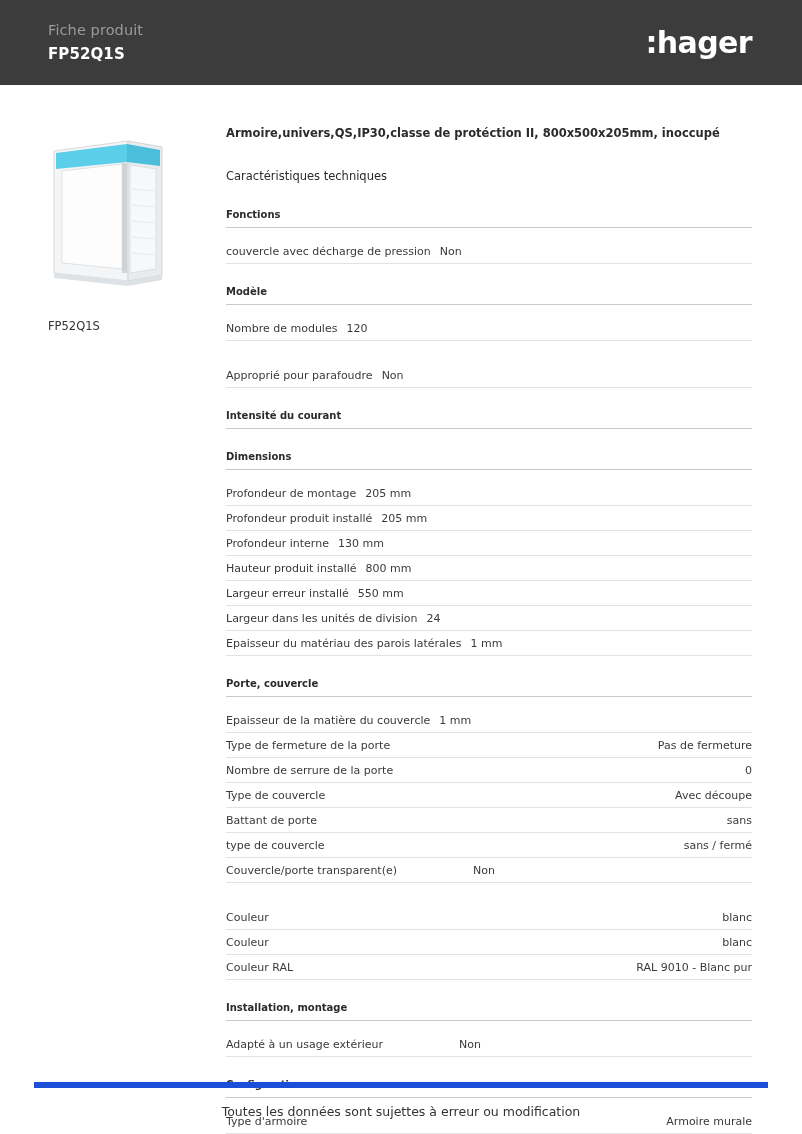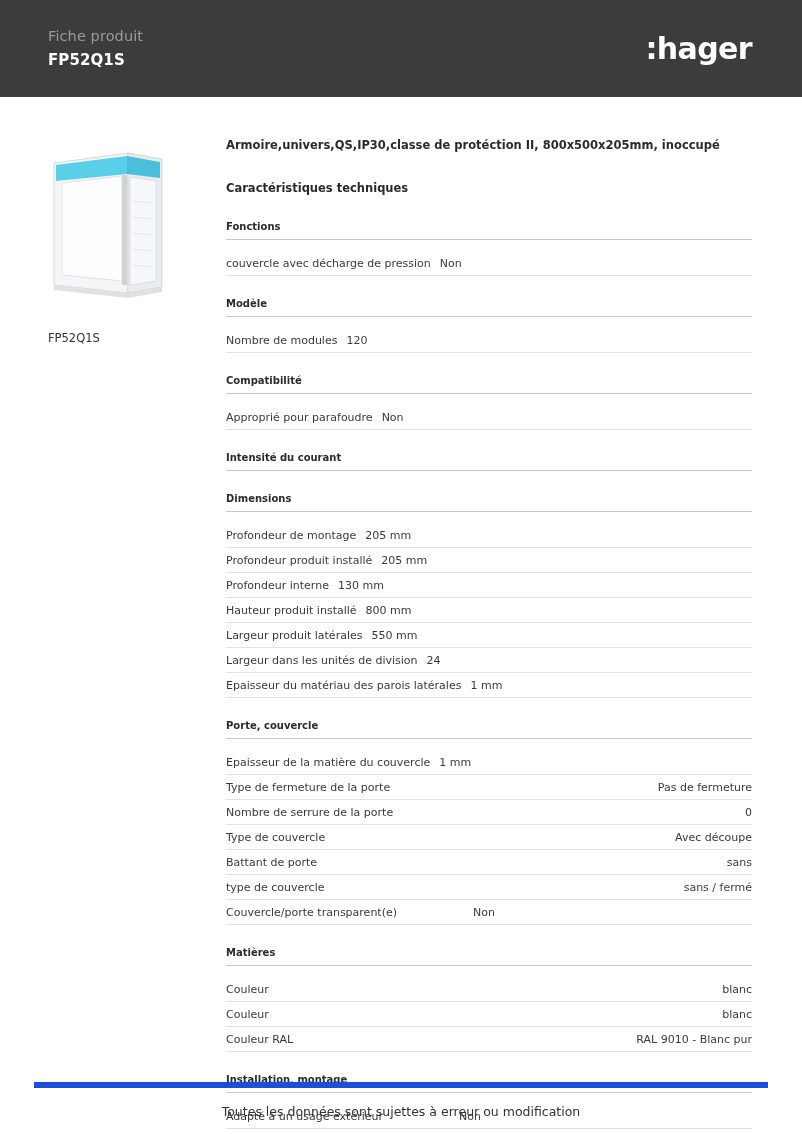--- a/index.html
+++ b/index.html
@@ -12,21 +12,21 @@
     height: 1134px;
     font-family: "DejaVu Sans", sans-serif;
     color: #333333;
     position: relative;
     overflow: hidden;
   }
 
   
   .header {
     background: #3c3c3c;
-    height: 97px;
+    height: 85px;
     display: flex;
     align-items: center;
     justify-content: space-between;
     padding: 0 50px 0 48px;
   }
   .header-left { line-height: 1.35; }
   .doc-kind {
     color: #9a9a9a;
     font-size: 14.5px;
     font-weight: 400;
@@ -80,21 +80,21 @@
   
   .product-title {
     font-size: 11.5px;
     font-weight: 700;
     color: #2b2b2b;
     margin: 0 0 28px 0;
     line-height: 1.4;
   }
   .tech-title {
     font-size: 11.5px;
-    font-weight: 700;
+    font-weight: 400;
     color: #2b2b2b;
     margin: 0 0 26px 0;
   }
 
   .group { margin-bottom: 22px; }
   .group-title {
     font-size: 10px;
     font-weight: 700;
     color: #2b2b2b;
     padding-bottom: 7px;
@@ -204,21 +204,20 @@
           </div>
         </div>
         <div class="group">
           <div class="group-title">Modèle</div>
           <div class="row inline">
             <span class="label">Nombre de modules</span>
             <span class="value">120</span>
           </div>
         </div>
         <div class="group">
-          <div class="group-title">Compatibilité</div>
           <div class="row inline">
             <span class="label">Approprié pour parafoudre</span>
             <span class="value">Non</span>
           </div>
         </div>
         <div class="group">
           <div class="group-title">Intensité du courant</div>
         </div>
         <div class="group">
           <div class="group-title">Dimensions</div>
@@ -232,21 +231,21 @@
           </div>
           <div class="row inline">
             <span class="label">Profondeur interne</span>
             <span class="value">130 mm</span>
           </div>
           <div class="row inline">
             <span class="label">Hauteur produit installé</span>
             <span class="value">800 mm</span>
           </div>
           <div class="row inline">
-            <span class="label">Largeur produit latérales</span>
+            <span class="label">Largeur erreur installé</span>
             <span class="value">550 mm</span>
           </div>
           <div class="row inline">
             <span class="label">Largeur dans les unités de division</span>
             <span class="value">24</span>
           </div>
           <div class="row inline">
             <span class="label">Epaisseur du matériau des parois latérales</span>
             <span class="value">1 mm</span>
           </div>
@@ -276,21 +275,20 @@
           <div class="row right">
             <span class="label">type de couvercle</span>
             <span class="value">sans / fermé</span>
           </div>
           <div class="row midgap">
             <span class="label">Couvercle/porte transparent(e)</span>
             <span class="value">Non</span>
           </div>
         </div>
         <div class="group">
-          <div class="group-title">Matières</div>
           <div class="row right">
             <span class="label">Couleur</span>
             <span class="value">blanc</span>
           </div>
           <div class="row right">
             <span class="label">Couleur</span>
             <span class="value">blanc</span>
           </div>
           <div class="row right">
             <span class="label">Couleur RAL</span>
@@ -298,20 +296,21 @@
           </div>
         </div>
         <div class="group">
           <div class="group-title">Installation, montage</div>
           <div class="row midgap">
             <span class="label">Adapté à un usage extérieur</span>
             <span class="value">Non</span>
           </div>
         </div>
         <div class="group">
+          <div class="group-title">Configuration</div>
           <div class="row right">
             <span class="label">Type d'armoire</span>
             <span class="value">Armoire murale</span>
           </div>
         </div>
       </div>
   </div>
 </div>
 
 <div class="footer">

